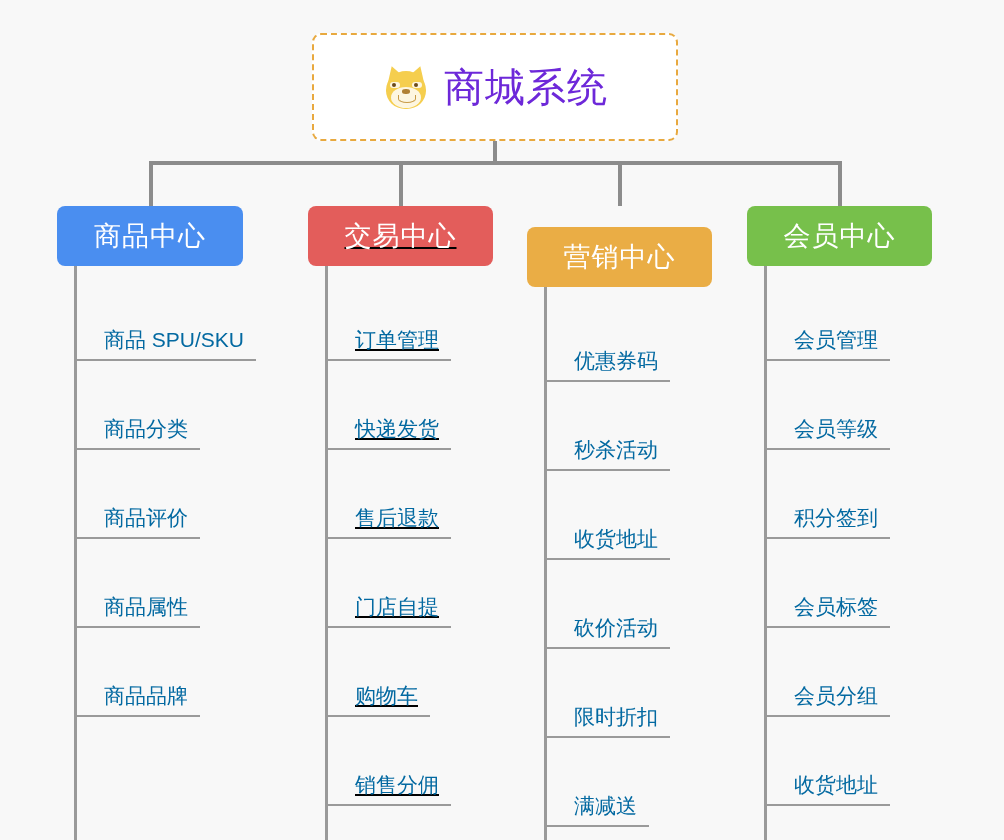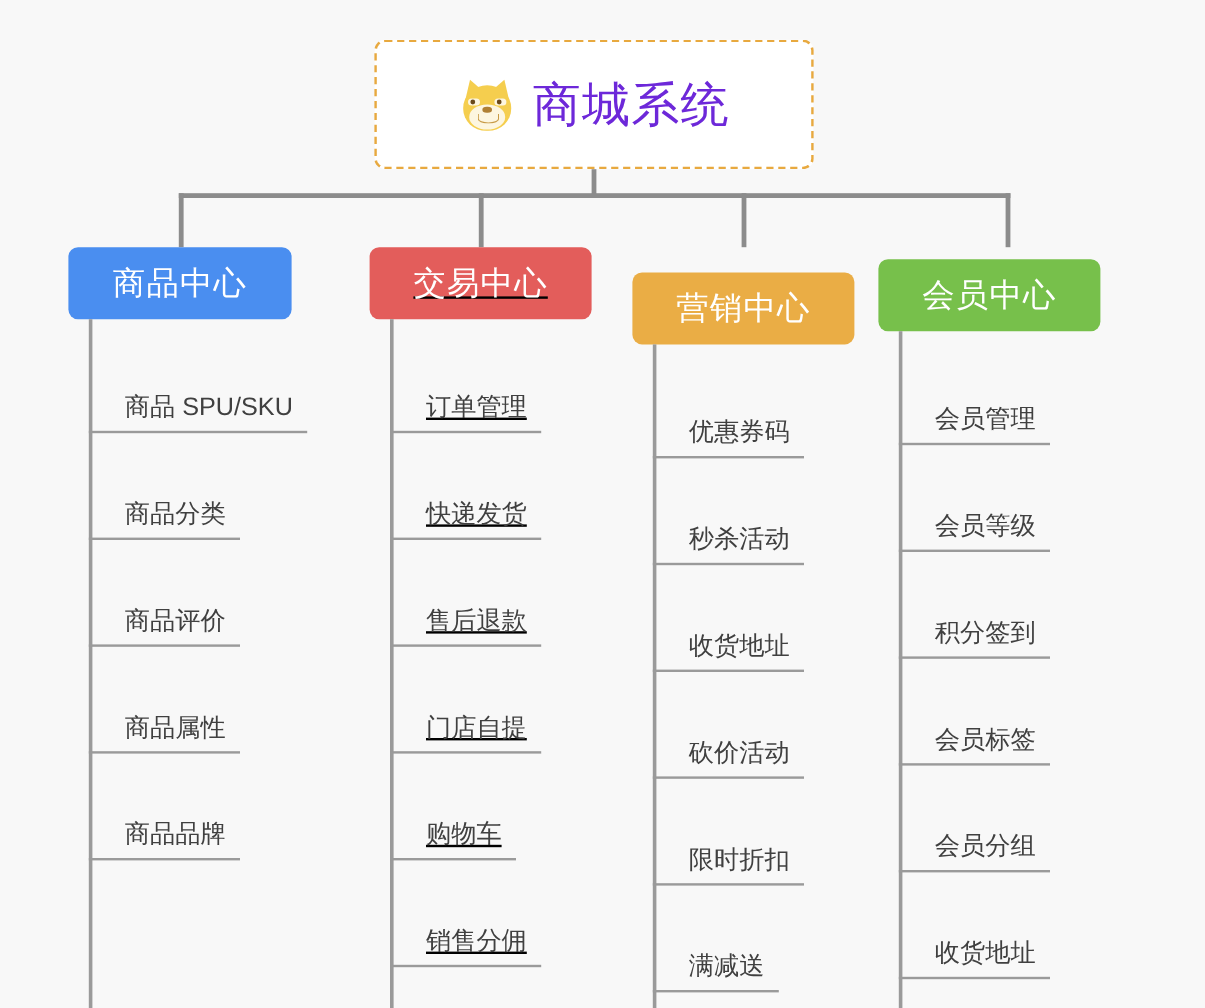--- a/index.html
+++ b/index.html
@@ -185,21 +185,21 @@
     display: flex;
     align-items: flex-end;
     padding-left: 17px;
     box-sizing: border-box;
   }
   .item-inner {
     display: inline-block;
     padding: 0 12px 7px 30px;
     border-bottom: 2px solid #9a9a9a;
     font-size: 21px;
-    color: #404040;
+    color: #0369a1;
     white-space: nowrap;
     line-height: 1.15;
   }
 </style>
 </head>
 <body>
 
 <div id="chart">
 
   <div class="root-node">
@@ -296,21 +296,21 @@
         </div>
       <div class="item">
           <span class="item-inner">限时折扣</span>
         </div>
       <div class="item">
           <span class="item-inner">满减送</span>
         </div>
     </div>
   </div>
 
-  <div class="column" style="left:732px;width:240px;margin-top:10px;">
+  <div class="column" style="left:747px;width:240px;">
     <div class="cat-box" style="background:#77c04b;width:185px;">
       <span>会员中心</span>
     </div>
     <div class="items">
       <div class="trunk" style="height:629px;"></div>
       <div class="item">
           <span class="item-inner">会员管理</span>
         </div>
       <div class="item">
           <span class="item-inner">会员等级</span>

